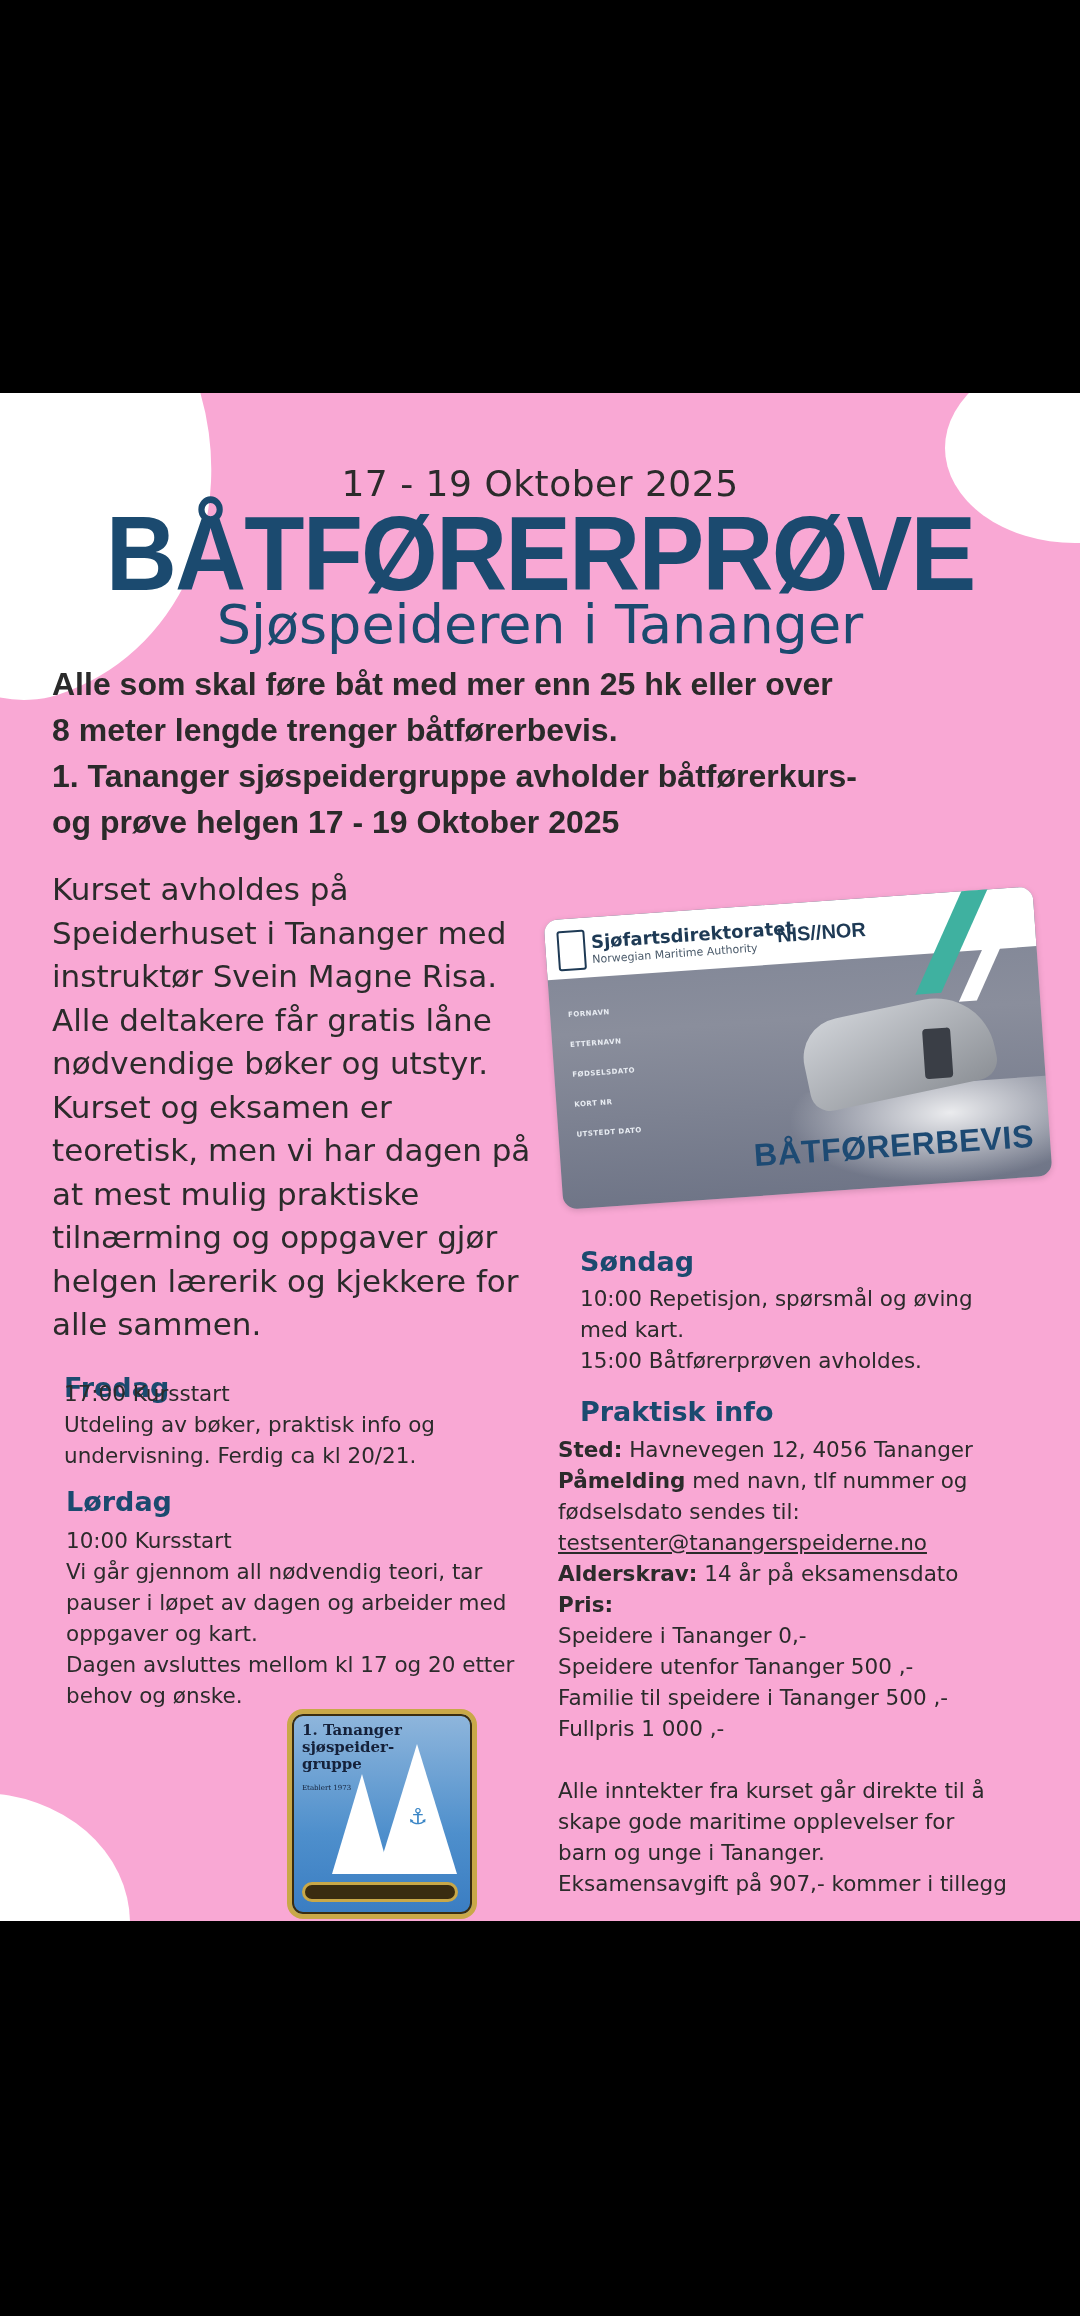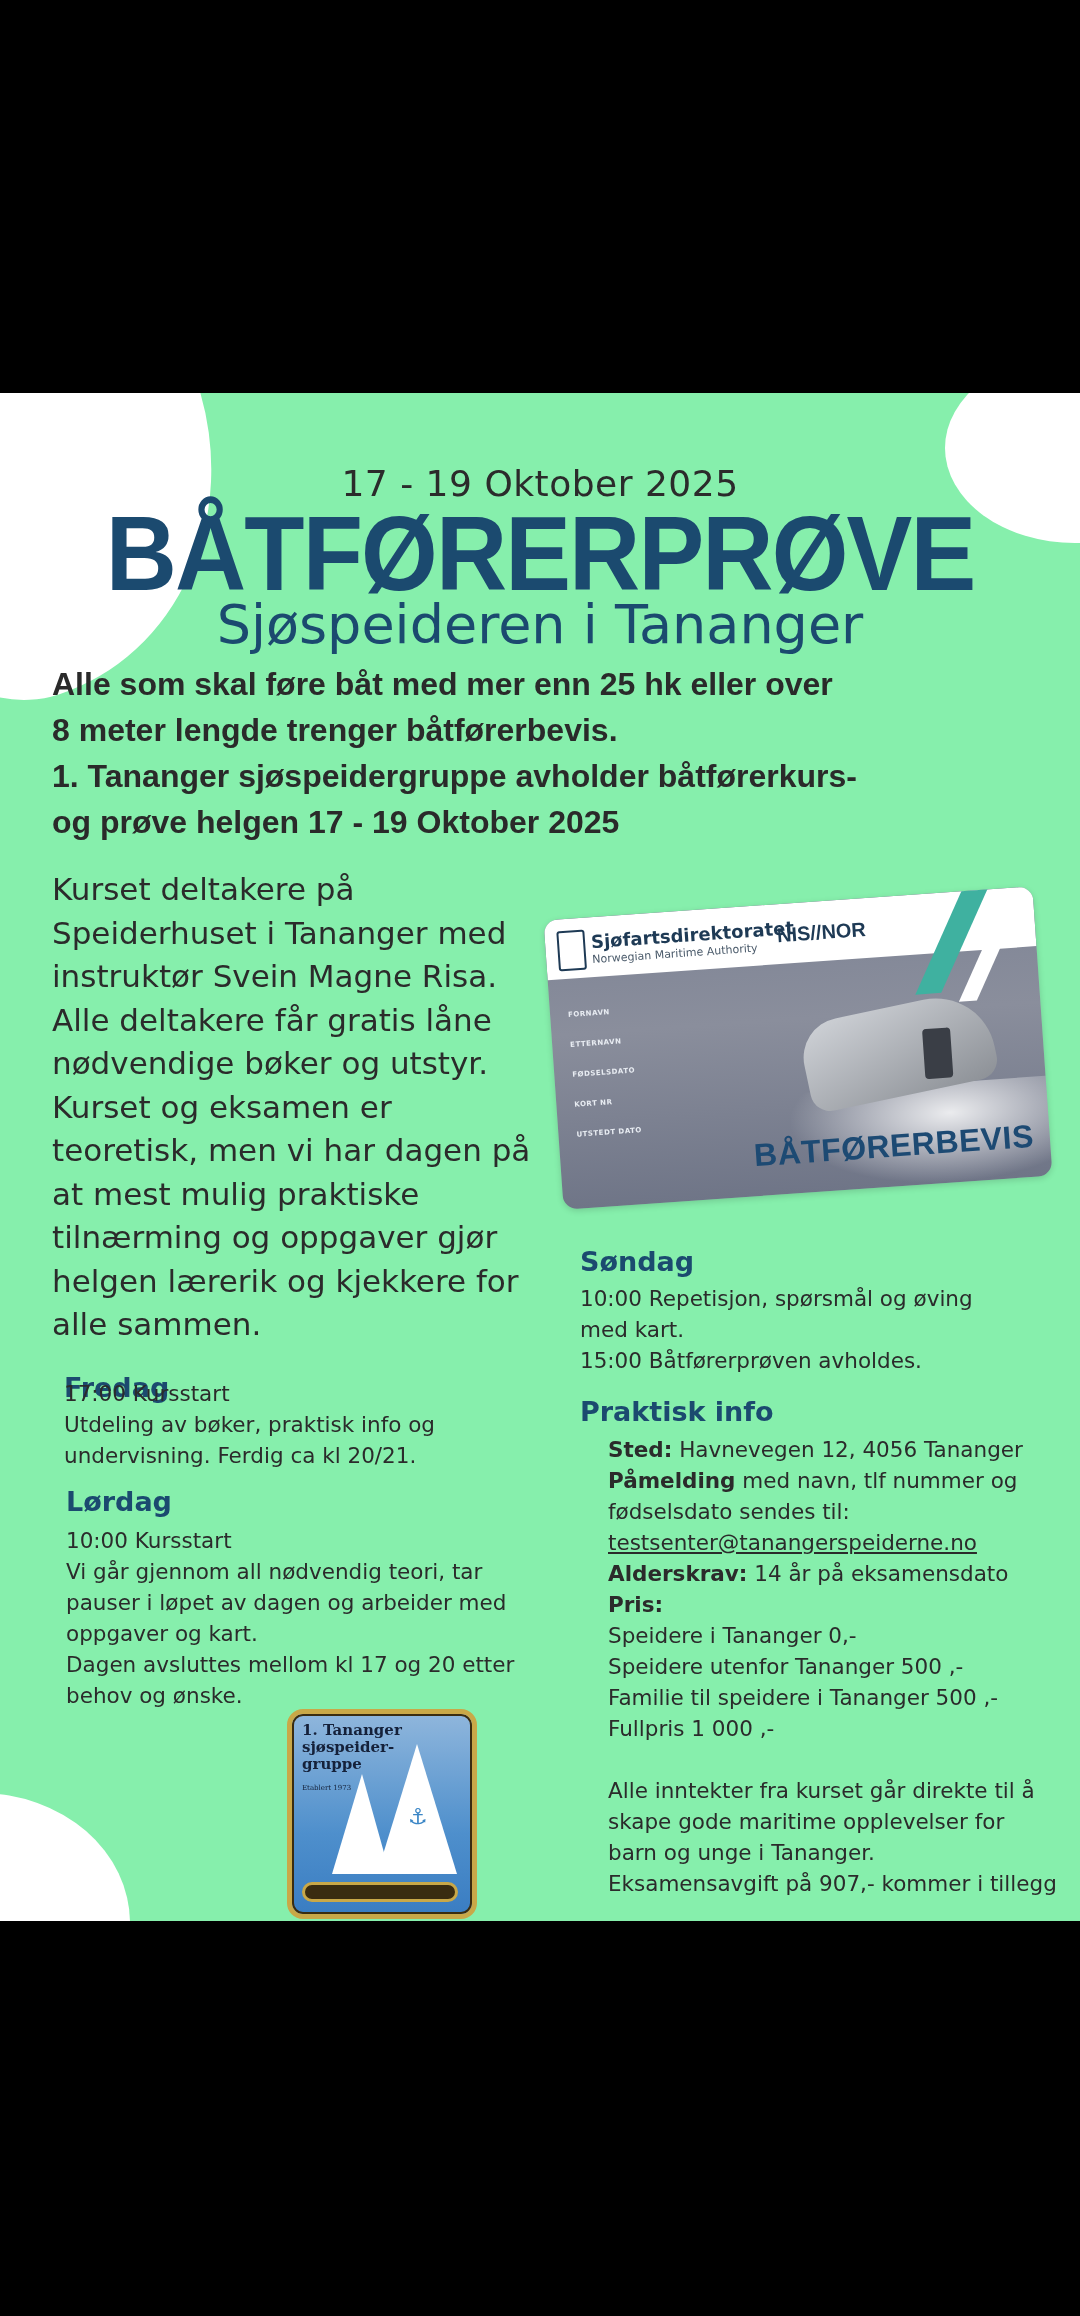--- a/index.html
+++ b/index.html
@@ -3,21 +3,21 @@
 <meta charset="utf-8">
 <style>
   html, body { margin: 0; padding: 0; }
   body {
     width: 1080px; height: 2316px; background: #000;
     position: relative; overflow: hidden;
     font-family: "DejaVu Sans", sans-serif;
   }
   .poster {
     position: absolute; left: 0; top: 393px; width: 1080px; height: 1528px;
-    background: #86efac; overflow: hidden;
+    background: #f9a8d4; overflow: hidden;
   }
   .blob { position: absolute; background: #ffffff; }
   .blob-tl { left: -160px; top: -120px; width: 380px; height: 420px; border-radius: 45% 55% 60% 40% / 50% 40% 60% 50%; transform: rotate(-18deg); }
   .blob-tr { left: 945px; top: -40px; width: 260px; height: 190px; border-radius: 50%; }
   .blob-bl2 { left: -170px; top: 1400px; width: 300px; height: 260px; border-radius: 50%; }
 
   .date-top { position: absolute; left: 0; width: 1080px; top: 70px; text-align: center; font-size: 36px; color: #2b2b2b; letter-spacing: 0.5px; }
   .main-title { position: absolute; left: 0; width: 1080px; top: 100px; text-align: center; font-family: "Liberation Sans", sans-serif; font-weight: bold; font-size: 106px; color: #1b4a6f; letter-spacing: -2px; transform: scaleX(0.93); transform-origin: center; }
   .subtitle { position: absolute; left: 0; width: 1080px; top: 200px; text-align: center; font-size: 54px; color: #1b4a6f; }
 
@@ -69,21 +69,21 @@
   <div class="subtitle">Sjøspeideren i Tananger</div>
 
   <div class="intro">
     <div>Alle som skal føre båt med mer enn 25 hk eller over</div>
     <div>8 meter lengde trenger båtførerbevis.</div>
     <div>1.  Tananger  sjøspeidergruppe  avholder  båtførerkurs-</div>
     <div>og prøve helgen 17 - 19 Oktober 2025</div>
   </div>
 
   <div class="desc">
-    <div>Kurset deltakere på</div>
+    <div>Kurset avholdes på</div>
     <div>Speiderhuset i Tananger med</div>
     <div>instruktør Svein Magne Risa.</div>
     <div>Alle deltakere får gratis låne</div>
     <div>nødvendige bøker og utstyr.</div>
     <div>Kurset og eksamen er</div>
     <div>teoretisk, men vi har dagen på</div>
     <div>at mest mulig praktiske</div>
     <div>tilnærming og oppgaver gjør</div>
     <div>helgen lærerik og kjekkere for</div>
     <div>alle sammen.</div>
@@ -128,21 +128,21 @@
   </div>
 
   <div class="day-h" style="left:580px; top:853px;">Søndag</div>
   <div class="body-sm" style="left:580px; top:890px;">
     <div>10:00 Repetisjon,  spørsmål og øving</div>
     <div>med kart.</div>
     <div>15:00 Båtførerprøven avholdes.</div>
   </div>
 
   <div class="day-h" style="left:580px; top:1003px;">Praktisk info</div>
-  <div class="body-sm" style="left:608px; top:1041px;">
+  <div class="body-sm" style="left:558px; top:1041px;">
     <div><b>Sted:</b><span> Havnevegen 12, 4056 Tananger</span></div>
     <div><b>Påmelding</b><span> med navn, tlf nummer og</span></div>
     <div>fødselsdato sendes til:</div>
     <div><span class="email">testsenter@tanangerspeiderne.no</span></div>
     <div><b>Alderskrav:</b><span> 14 år på eksamensdato</span></div>
     <div><b>Pris:</b></div>
     <div>Speidere i Tananger  0,-</div>
     <div>Speidere utenfor Tananger   500 ,-</div>
     <div>Familie til speidere i Tananger    500 ,-</div>
     <div>Fullpris 1 000 ,-</div>

